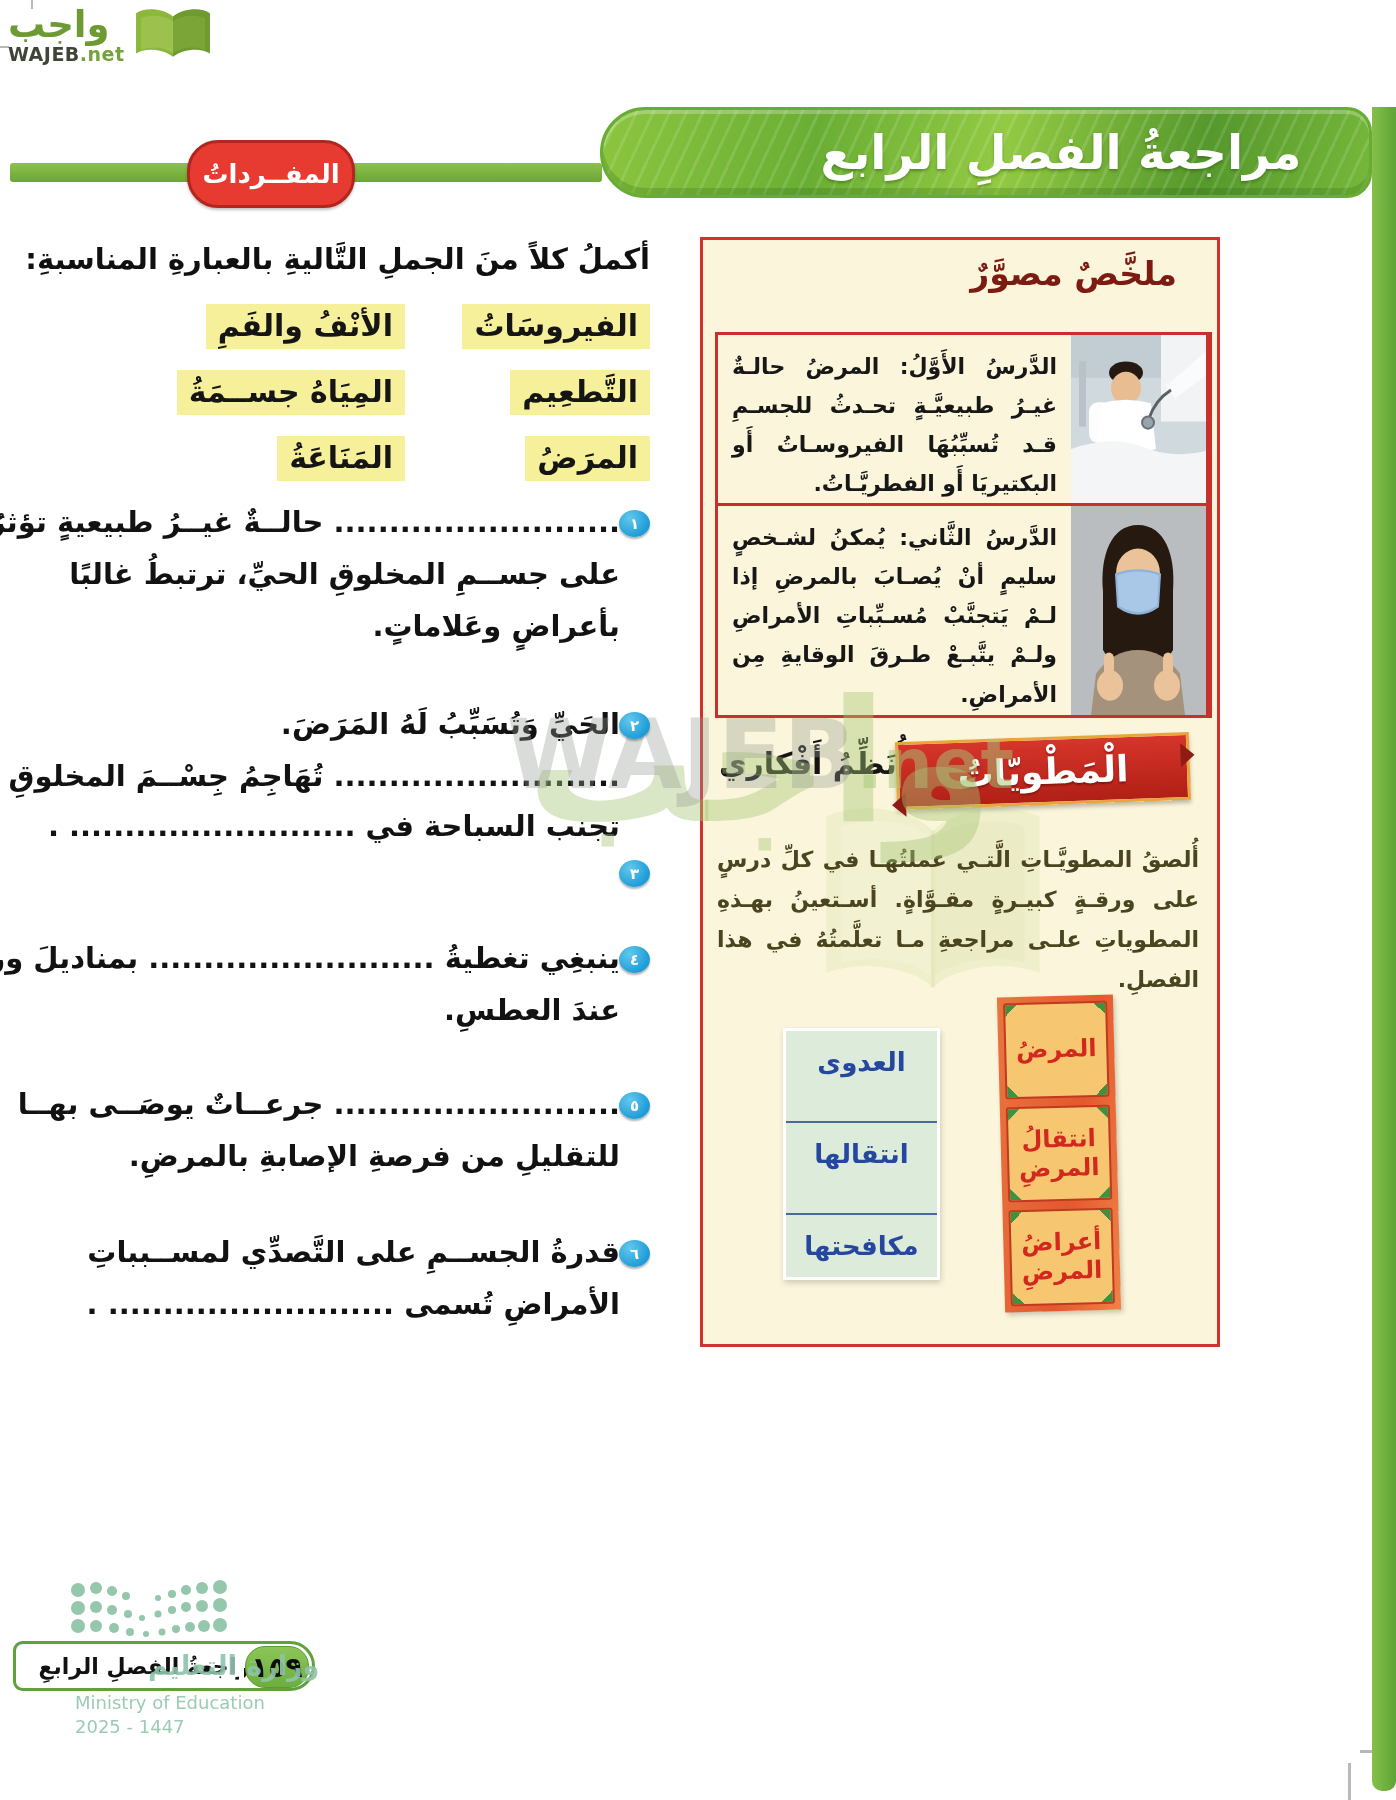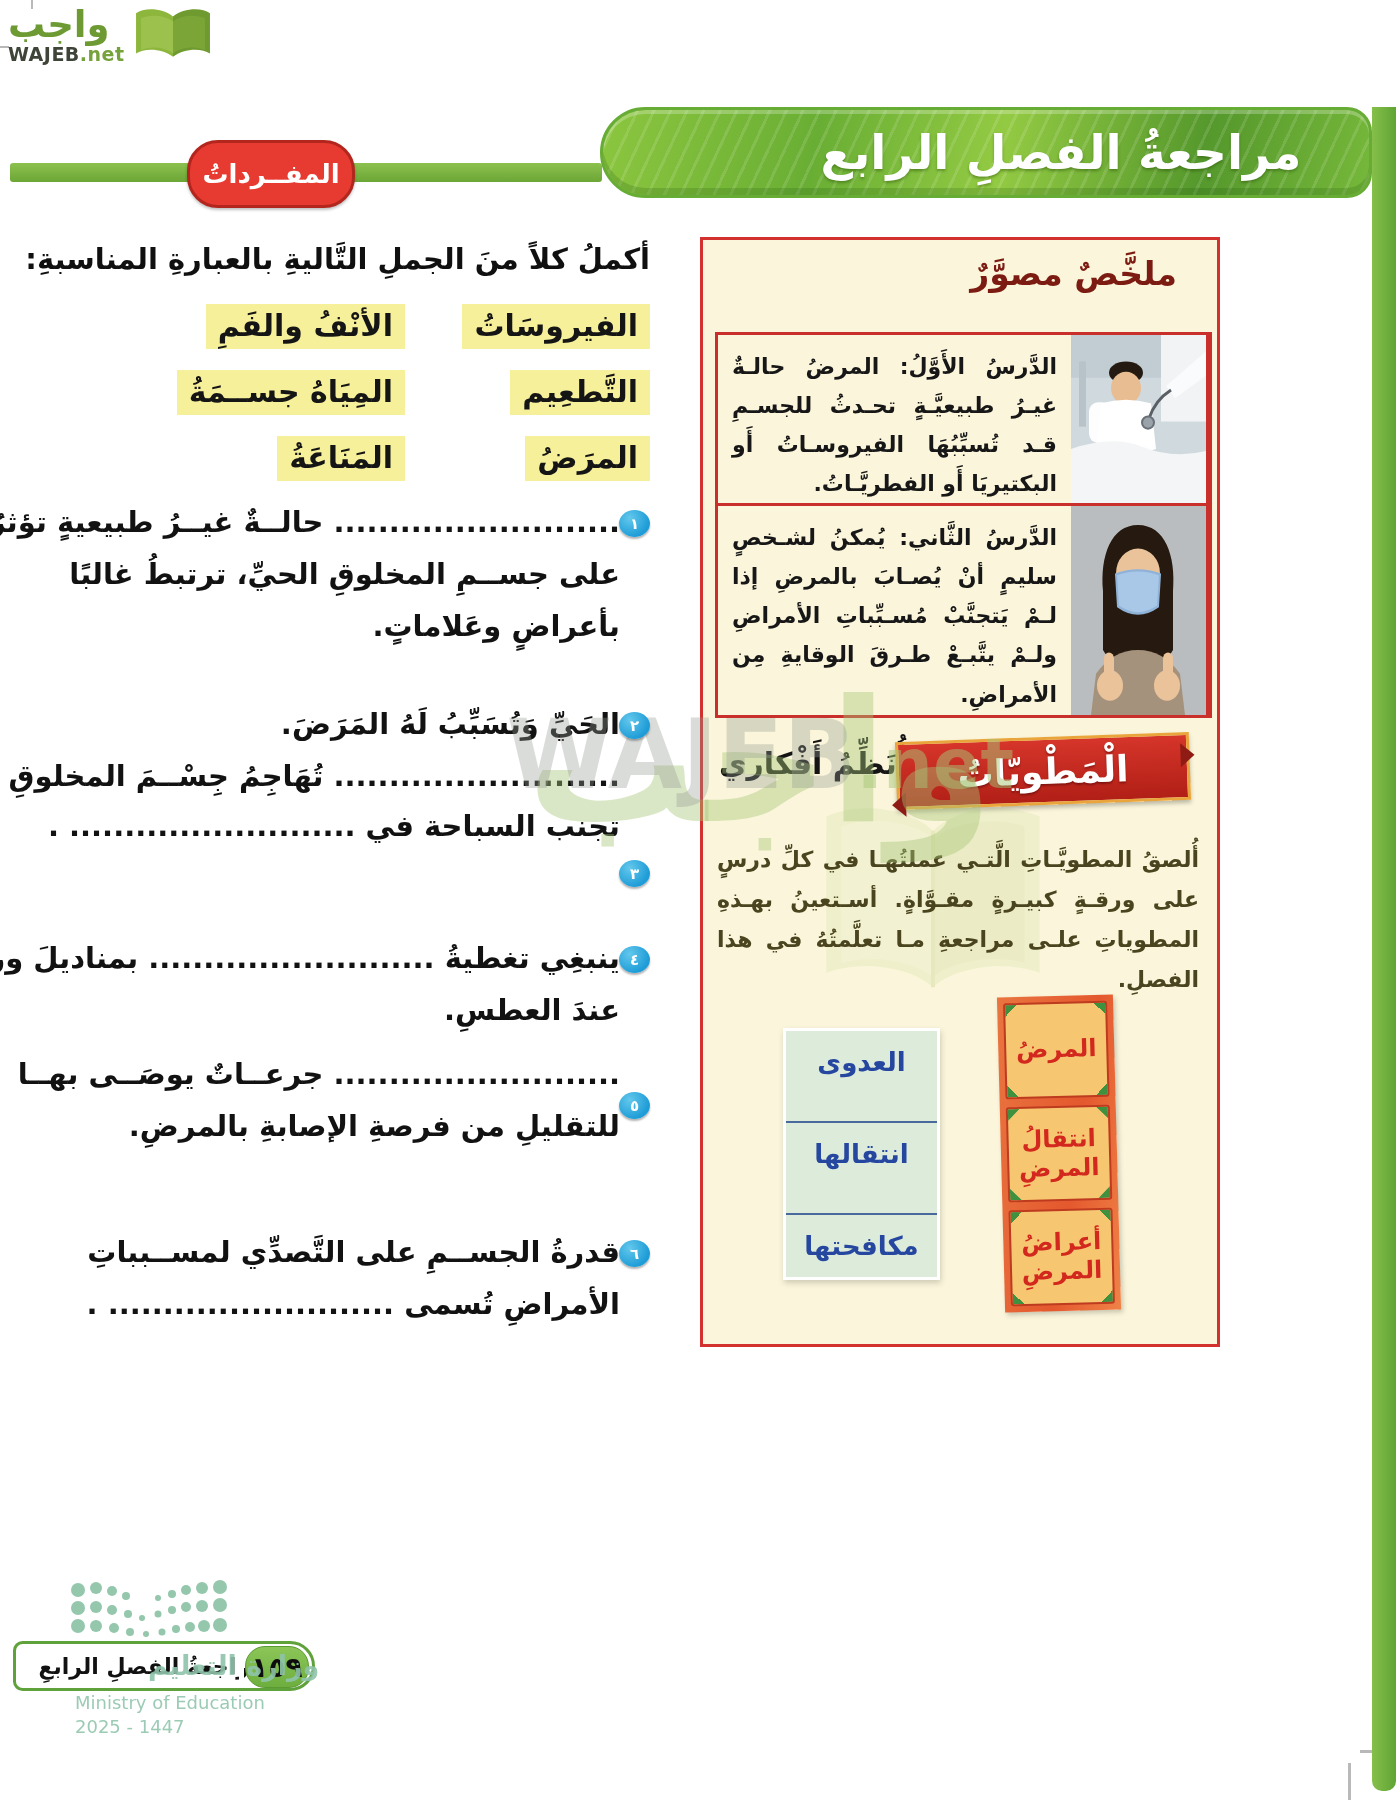--- a/index.html
+++ b/index.html
@@ -166,21 +166,21 @@
     <div class="qline">تجنب السباحة في .......................... .</div>
   </div>
 
   <div class="abs qbadge" style="right:746px;top:946px;">٤</div>
   <div class="abs q" style="right:776px;top:932px;">
     <div class="qline">ينبغِي تغطيةُ .......................... بمناديلَ ورقيةٍ</div>
     <div class="qline">عندَ العطسِ.</div>
   </div>
 
   <div class="abs qbadge" style="right:746px;top:1092px;">٥</div>
-  <div class="abs q" style="right:776px;top:1048px;">
+  <div class="abs q" style="right:776px;top:1078px;">
     <div class="qline">.......................... جرعــاتٌ يوصَــى بهــا</div>
     <div class="qline">للتقليلِ من فرصةِ الإصابةِ بالمرضِ.</div>
   </div>
 
   <div class="abs qbadge" style="right:746px;top:1240px;">٦</div>
   <div class="abs q" style="right:776px;top:1226px;">
     <div class="qline">قدرةُ الجســمِ على التَّصدِّي لمســبباتِ</div>
     <div class="qline">الأمراضِ تُسمى .......................... .</div>
   </div>
 

